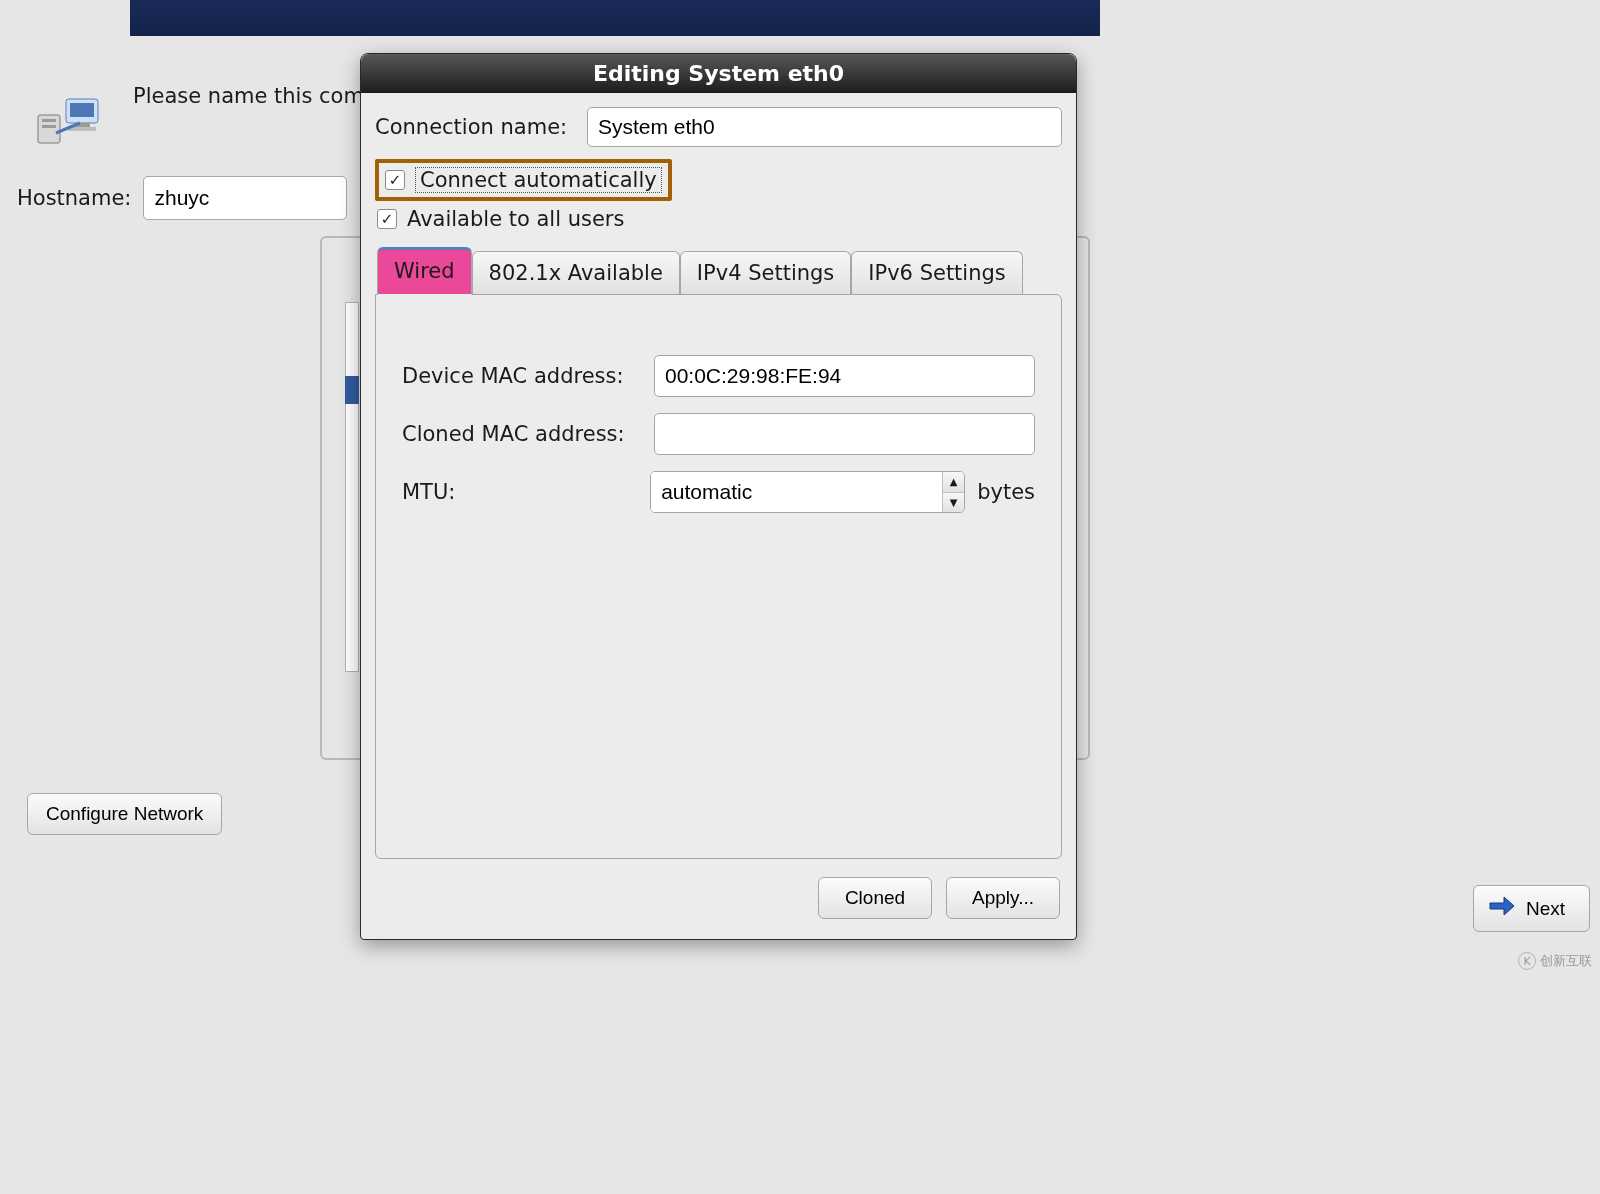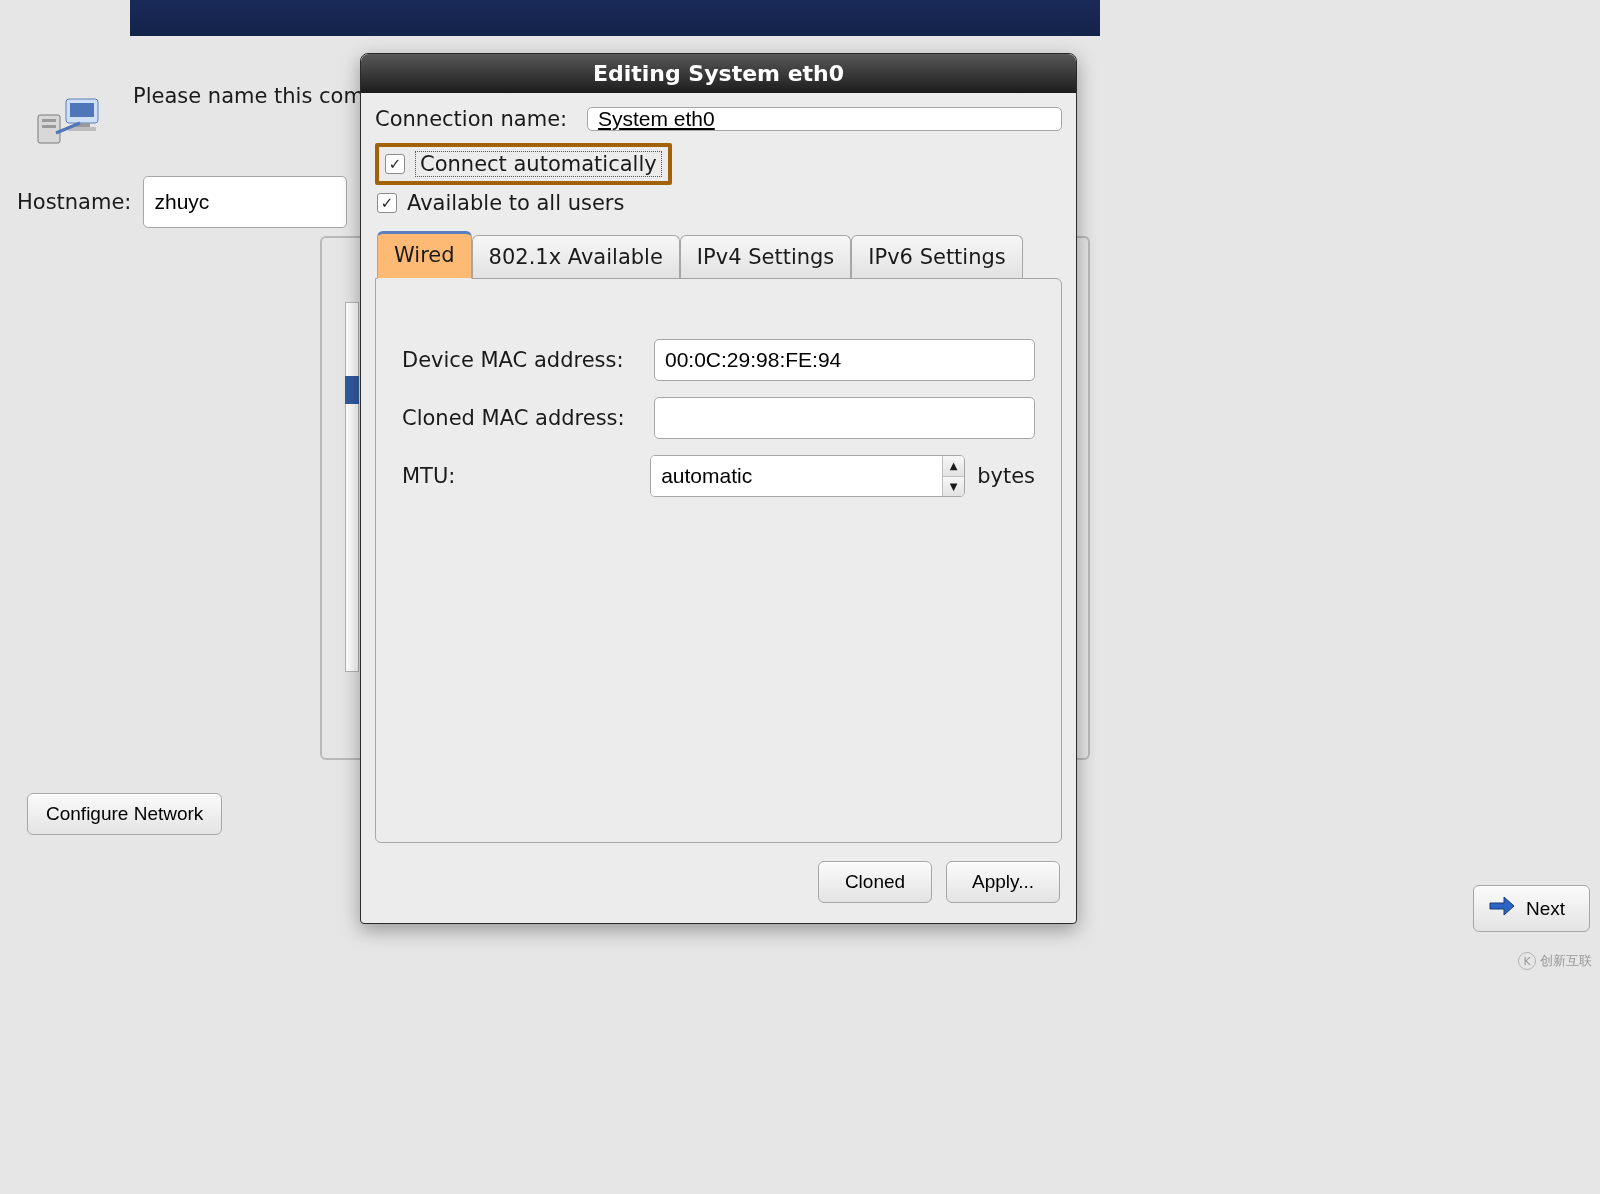--- a/index.html
+++ b/index.html
@@ -40,21 +40,21 @@
   display: flex;
   align-items: center;
   gap: 12px;
 }
 .textinput {
   background: #fff;
   border: 1px solid #a6a6a6;
   border-radius: 5px;
   padding: 6px 10px;
   font-size: 21px;
-  height: 52px;
+  height: 44px;
 }
 .hostname-input { width: 204px; }
 .back-panel {
   position: absolute;
   left: 320px;
   top: 236px;
   width: 770px;
   height: 524px;
   background: #e6e6e6;
   border: 2px solid #b9b9b9;
@@ -119,21 +119,21 @@
   color: #fff;
   font-weight: bold;
   text-align: center;
   padding: 7px 0;
   border-radius: 8px 8px 0 0;
   font-size: 22px;
 }
 .dialog-body { padding: 14px 14px 0 14px; }
 .row { display: flex; align-items: center; gap: 14px; margin-bottom: 12px; }
 .row label.lbl { min-width: 198px; }
-.conn-name-input { flex: 1; height: 24px; text-decoration: underline; }
+.conn-name-input { flex: 1; height: 40px; }
 .check-row {
   display: flex; align-items: center; gap: 10px;
   margin-bottom: 6px; padding: 2px;
 }
 .checkbox {
   width: 20px; height: 20px;
   background: #fff; border: 1px solid #8c8c8c;
   border-radius: 3px; display: inline-flex;
   align-items: center; justify-content: center;
   font-size: 15px; line-height: 1;
@@ -162,21 +162,21 @@
   background: linear-gradient(#f7f7f7, #e2e2e2);
   border: 1px solid #a6a6a6;
   border-bottom: none;
   border-radius: 6px 6px 0 0;
   padding: 9px 16px;
   margin-right: 0;
   cursor: pointer;
   position: relative;
 }
 .tab.active {
-  background: #fdba74;
+  background: #ec4899;
   border-top: 3px solid #5a7fbf;
   border-bottom: 1px solid #ececec;
   z-index: 2;
   margin-bottom: -1px;
 }
 .tab:not(.active) { margin-top: 4px; }
 .tabpage {
   border: 1px solid #a6a6a6;
   border-radius: 0 6px 6px 6px;
   background: #ececec;

